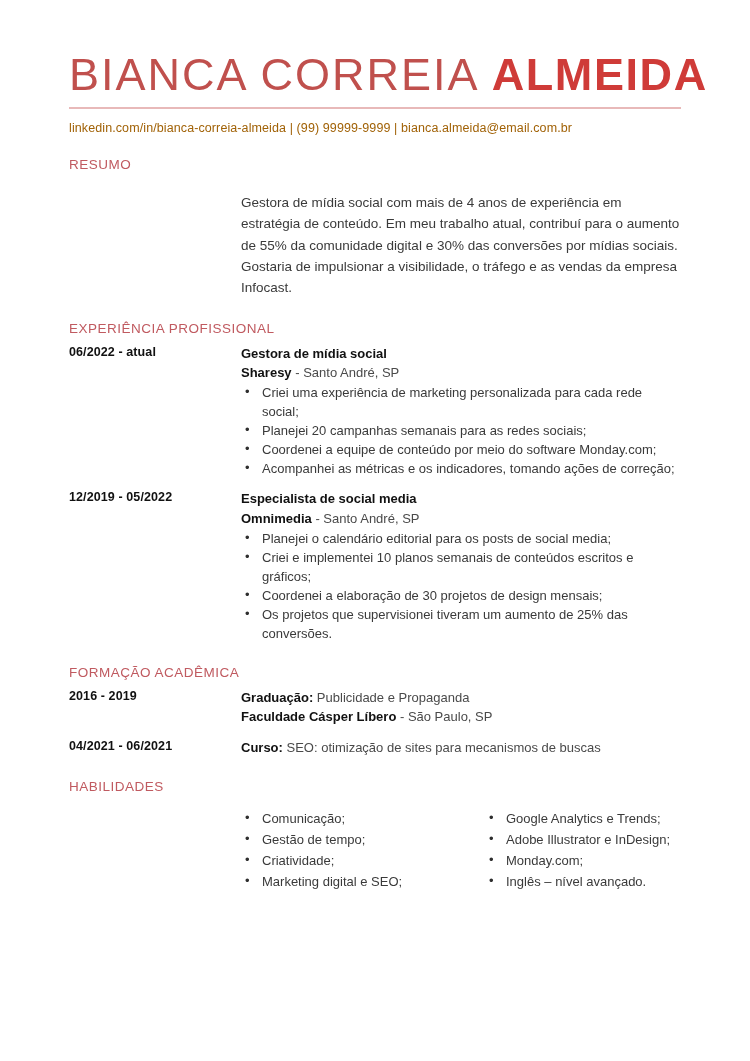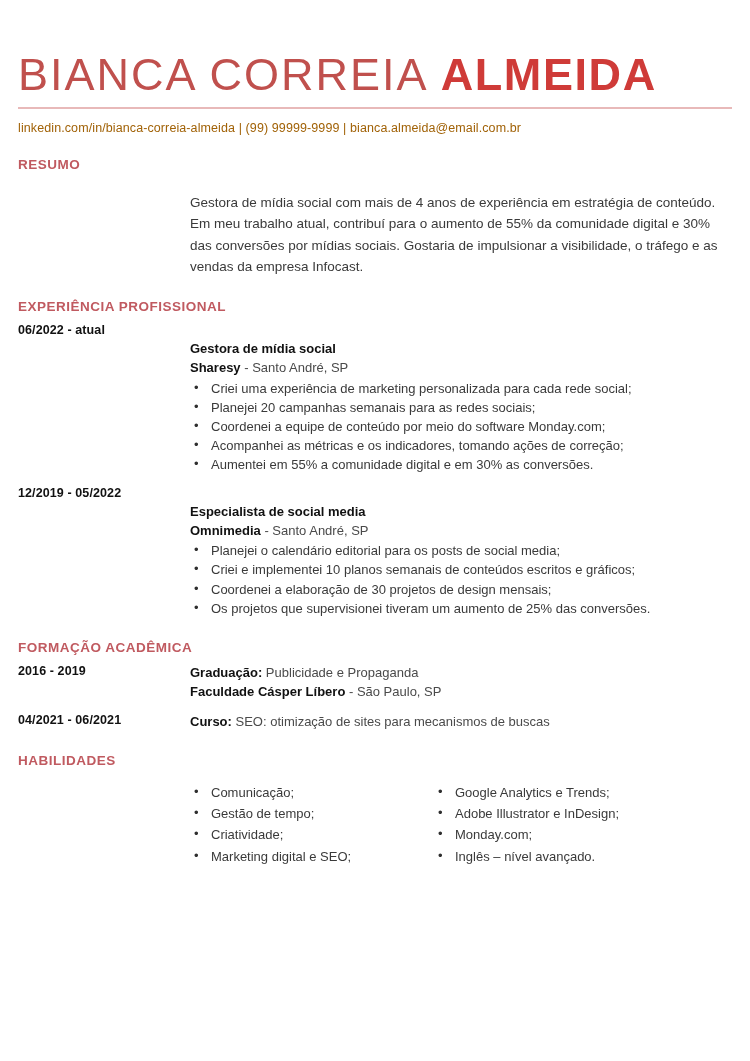--- a/index.html
+++ b/index.html
@@ -3,54 +3,54 @@
 <meta charset="utf-8">
 <style>
   * { margin:0; padding:0; box-sizing:border-box; }
   html, body {
     width:750px; height:1061px;
     background:#ffffff;
     font-family:"Liberation Sans", sans-serif;
     color:#3a3a3a;
     overflow:hidden;
   }
-  .page { width:750px; height:1061px; padding:0 18px; position:relative; }
+  .page { width:750px; height:1061px; padding:0 69px; position:relative; }
 
   
   .name-line { padding-top:52px; white-space:nowrap; }
   .name-light {
     font-size:45px; letter-spacing:2.0px; font-weight:400;
     color:#c0504d; line-height:1.0;
   }
   .name-bold {
     font-size:45px; letter-spacing:1.6px; font-weight:700;
     color:#cf3b38; line-height:1.0;
   }
   .rule { height:2px; background:#e8b9b9; margin-top:10px; }
   .contact {
     margin-top:12px; font-size:12.5px; color:#a16207; letter-spacing:.1px;
   }
 
   
   .section-title {
-    color:#c05a60; font-weight:700; font-size:13.5px;
+    color:#c05a60; font-weight:400; font-size:13.5px;
     letter-spacing:.5px; margin-top:22px; margin-bottom:8px;
   }
   .row { display:flex; align-items:flex-start; margin-bottom:4px; }
   .col-date {
     width:172px; flex:0 0 172px;
     font-size:12.5px; font-weight:700; color:#111111;
     padding-top:1px; letter-spacing:.1px;
   }
   .col-body { flex:1 1 auto; font-size:13px; line-height:1.47; }
 
   .summary { font-size:13.5px; line-height:1.58; color:#3a3a3a;margin-top:20px; }
   .summary-wrap { padding-left:172px; margin-bottom:4px; }
 
-  .job-title { font-weight:700; color:#111111; font-size:13px;margin-top:17px; }
+  .job-title { font-weight:700; color:#111111; font-size:13px; }
   .job-org { font-weight:700; color:#111111; font-size:13px; }
   .job-loc { font-weight:400; color:#4a4a4a; }
 
   ul.bullets { list-style:none; margin:1px 0 0 0; padding:0; }
   ul.bullets li {
     position:relative; padding-left:21px; margin-bottom:0px;
     font-size:13px; line-height:1.47; color:#3a3a3a;
   }
   ul.bullets li::before {
     content:"\2022"; position:absolute; left:4px; top:-1px;
@@ -97,21 +97,20 @@
     <div class="col-body">
       <div class="job-title">Gestora de mídia social</div>
       <div>
         <span class="job-org">Sharesy</span><span class="job-loc"> - Santo André, SP</span>
       </div>
       <ul class="bullets exp-bullets">
         <li>Criei uma experiência de marketing personalizada para cada rede social;</li>
         <li>Planejei 20 campanhas semanais para as redes sociais;</li>
         <li>Coordenei a equipe de conteúdo por meio do software Monday.com;</li>
         <li>Acompanhei as métricas e os indicadores, tomando ações de correção;</li>
-        <li>Aumentei em 55% a comunidade digital e em 30% as conversões.</li>
       </ul>
     </div>
   </div>
 
   <div class="row">
     <div class="col-date">12/2019 - 05/2022</div>
     <div class="col-body">
       <div class="job-title">Especialista de social media</div>
       <div>
         <span class="job-org">Omnimedia</span><span class="job-loc"> - Santo André, SP</span>

